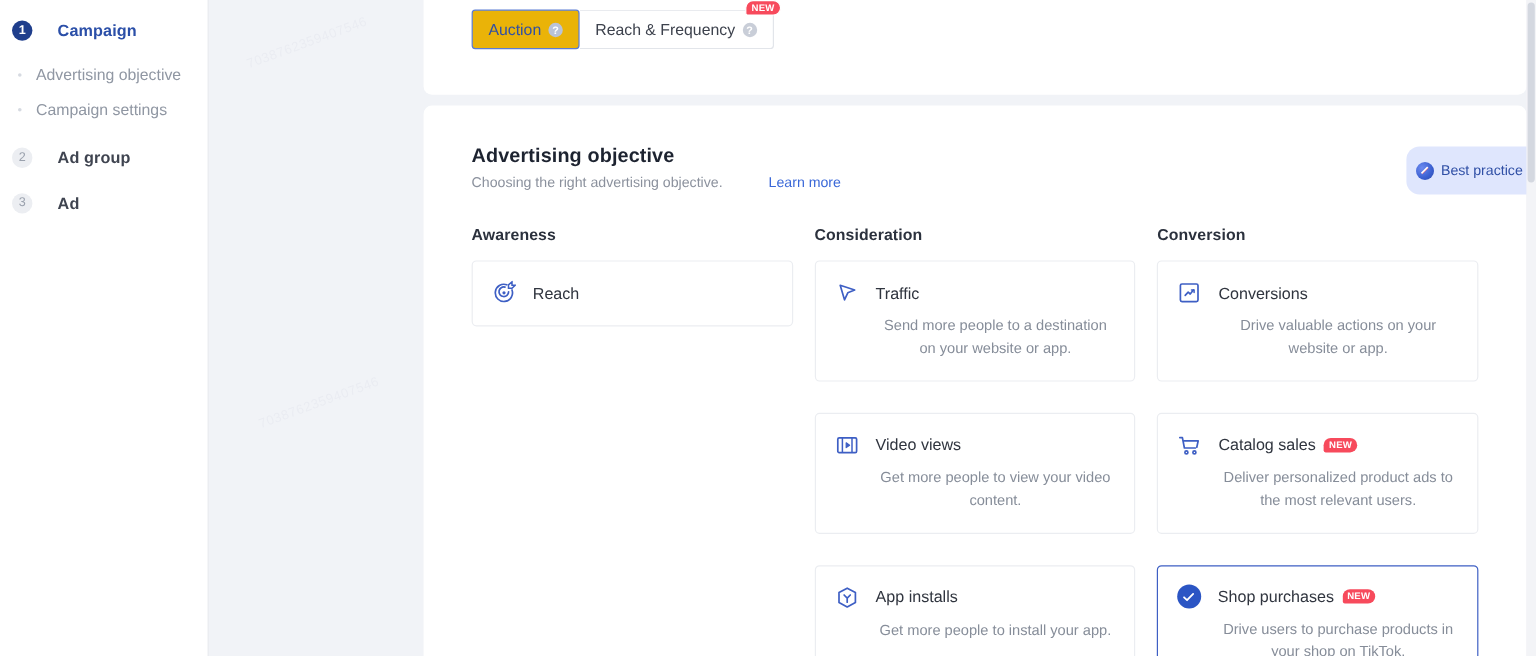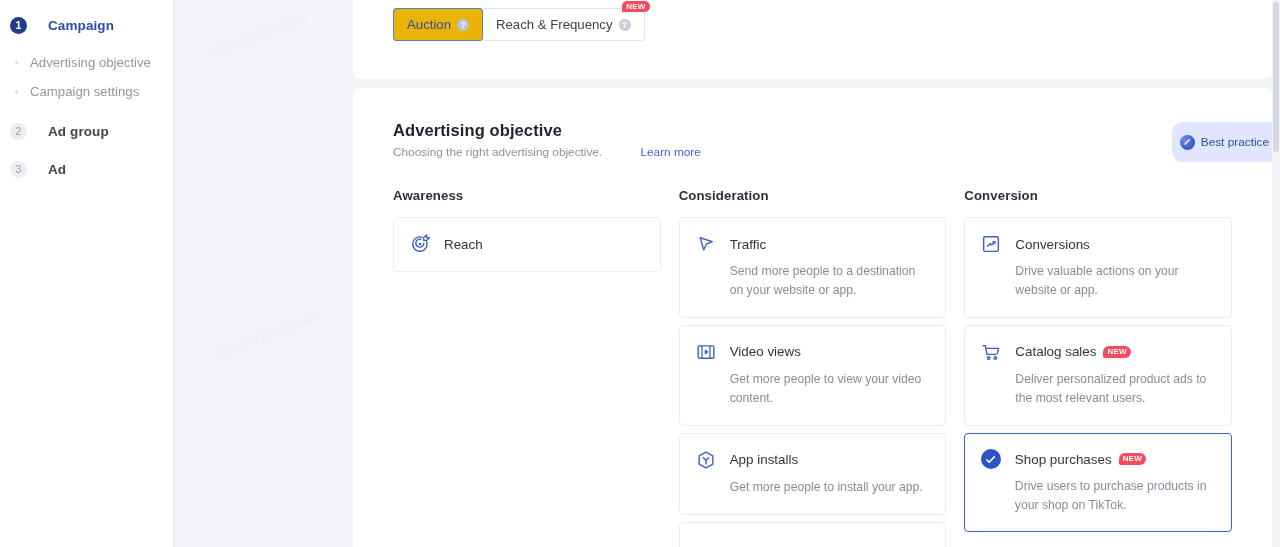--- a/index.html
+++ b/index.html
@@ -126,22 +126,23 @@
 
   
   .columns { position: absolute; left: 40px; right: 40px; top: 100px; display: flex; gap: 18px; }
   .col { flex: 1; min-width: 0; }
   .col-title {
     font-size: 13.2px; font-weight: 700; color: #2b313d;
     margin-bottom: 14px; letter-spacing: .1px;
   }
   .card {
     background: #ffffff; border: 1px solid #ebedf1; border-radius: 4px;
-    padding: 16px 16px 17px 16px; margin-bottom: 7px; cursor: pointer;
+    padding: 16px 16px 17px 16px; margin-bottom: 26px; cursor: pointer;
     position: relative;
+    text-align: center;
   }
   .card.selected { border: 1.5px solid #3e5fc4; padding: 15.5px 15.5px 16.5px 15.5px; }
   .card-head { display: flex; align-items: center; }
   .card-icon { width: 20px; height: 20px; flex-shrink: 0; display: block; }
   .card-title {
     margin-left: 14px; font-size: 13.4px; color: #30353f;
     display: flex; align-items: center; white-space: nowrap;
   }
   .card-title .badge-new { position: static; margin-left: 7px; border: none; padding: 2px 4px; }
   .card-desc {

